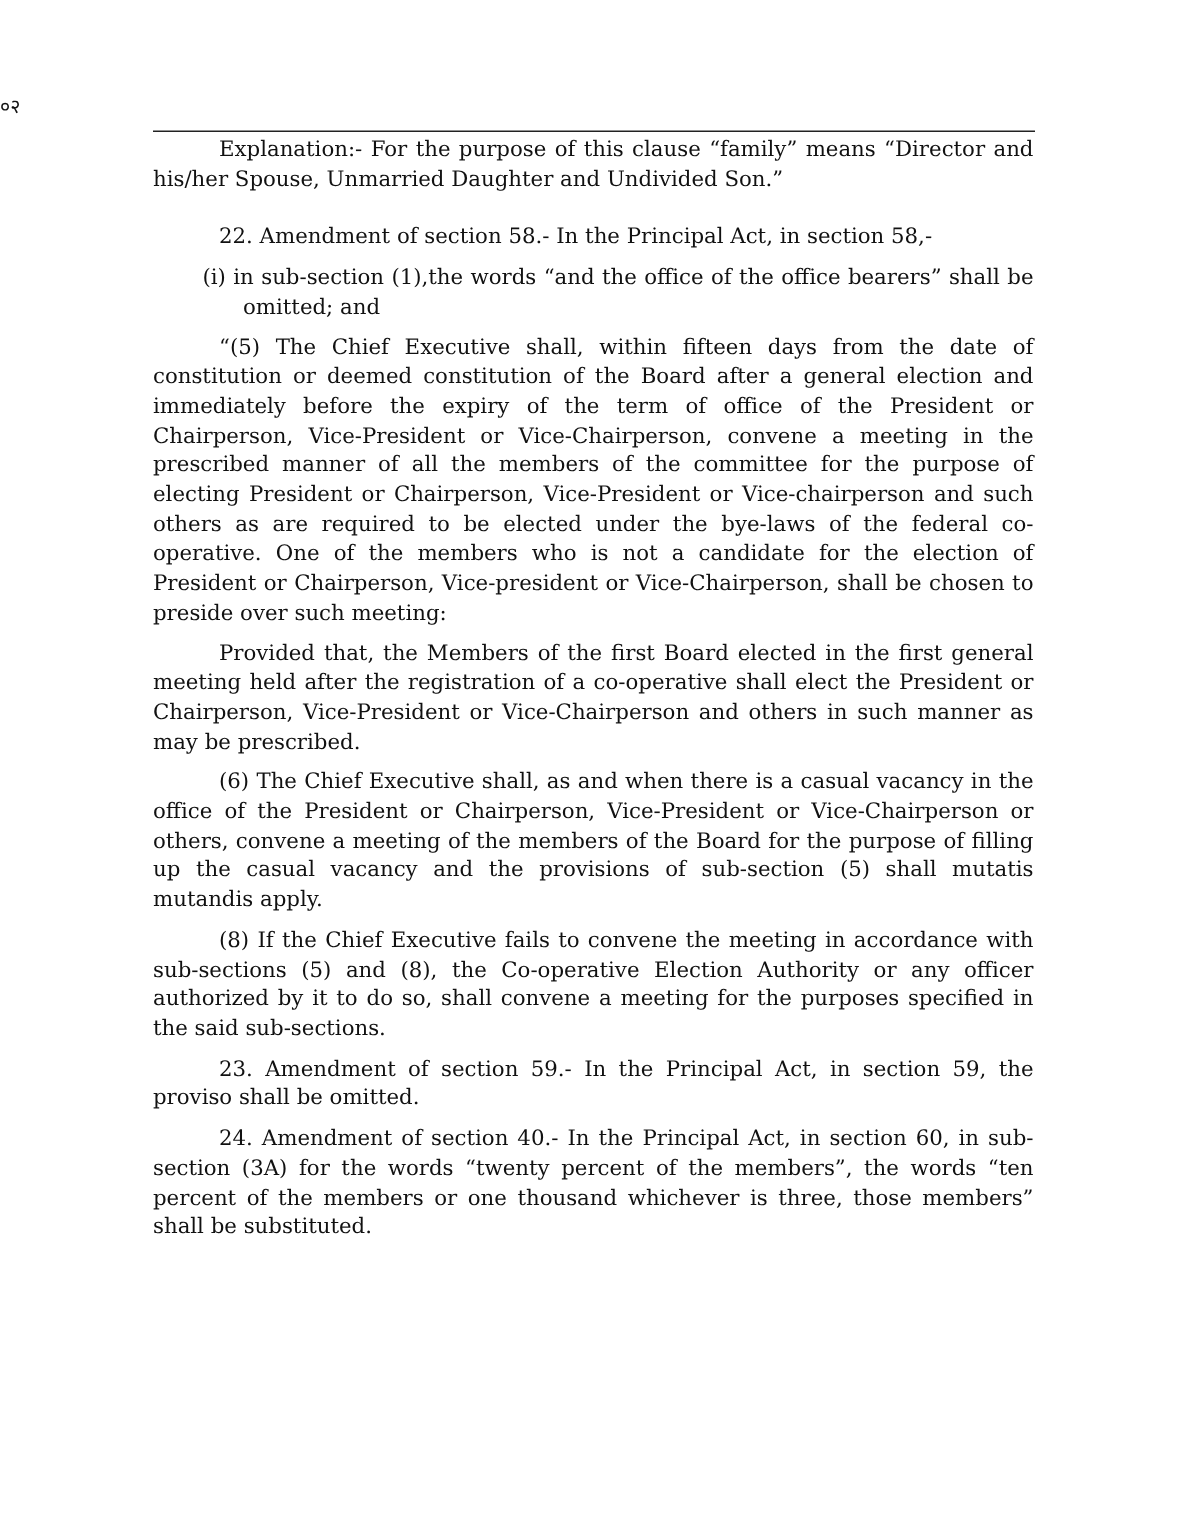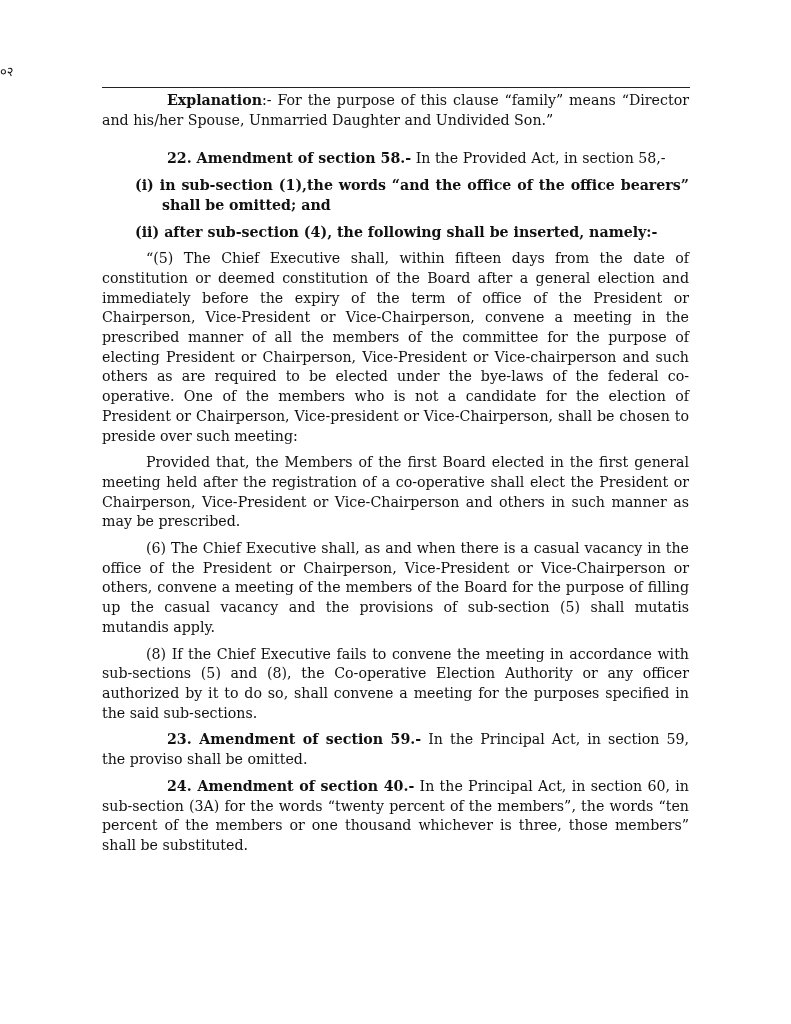--- a/index.html
+++ b/index.html
@@ -8,36 +8,35 @@
   .page-num { position: absolute; top: 64px; left: 0; width: 791px; text-align: left;
               font-size: 13px; line-height: 16px; }
   .rule { position: absolute; top: 87px; left: 102px; width: 588px; height: 0;
           border-top: 1px solid #222; }
   .content { position: absolute; top: 91px; left: 102px; width: 587px;
              font-size: 14.2px; line-height: 19.7px; }
   .content p { margin: 0; text-align: justify; }
   .indent { text-indent: 44px; }
   .gap-l { margin-top: 19px !important; }
   .gap-m { margin-top: 7px !important; }
-  .hang { padding-left: 60px; text-indent: -27px; font-weight: bold; }
-  b { font-weight: bold; margin-left: 21px; }
+  .hang { padding-left: 60px; text-indent: -27px; }
+  b { font-weight: normal; }
 </style>
 </head>
 <body>
 
 <div class="page-num">०२</div>
 <div class="rule"></div>
 
 <div class="content">
   <p class="indent"><b>Explanation</b><span>:- For the purpose of this clause “family” means “Director and his/her Spouse, Unmarried Daughter and Undivided Son.”</span></p>
 
-  <p class="indent gap-l"><b>22. Amendment of section 58.-</b><span> In the Provided Act, in section 58,-</span></p>
+  <p class="indent gap-l"><b>22. Amendment of section 58.-</b><span> In the Principal Act, in section 58,-</span></p>
 
   <p class="hang gap-m">(i) in sub-section (1),the words “and the office of the office bearers” shall be omitted; and</p>
-  <p class="hang gap-m">(ii) after sub-section (4), the following shall be inserted, namely:-</p>
 
   <p class="indent gap-m">“(5) The Chief Executive shall, within fifteen days from the date of constitution or deemed constitution of the Board after a general election and immediately before the expiry of the term of office of the President or Chairperson, Vice-President or Vice-Chairperson, convene a meeting in the prescribed manner of all the members of the committee for the purpose of electing President or Chairperson, Vice-President or Vice-chairperson and such others as are required to be elected under the bye-laws of the federal co-operative. One of the members who is not a candidate for the election of President or Chairperson, Vice-president or Vice-Chairperson, shall be chosen to preside over such meeting:</p>
   <p class="indent gap-m">Provided that, the Members of the first Board elected in the first general meeting held after the registration of a co-operative shall elect the President or Chairperson, Vice-President or Vice-Chairperson and others in such manner as may be prescribed.</p>
   <p class="indent gap-m">(6) The Chief Executive shall, as and when there is a casual vacancy in the office of the President or Chairperson, Vice-President or Vice-Chairperson or others, convene a meeting of the members of the Board for the purpose of filling up the casual vacancy and the provisions of sub-section (5) shall mutatis mutandis apply.</p>
   <p class="indent gap-m">(8) If the Chief Executive fails to convene the meeting in accordance with sub-sections (5) and (8), the Co-operative Election Authority or any officer authorized by it to do so, shall convene a meeting for the purposes specified in the said sub-sections.</p>
 
   <p class="indent gap-m"><b>23. Amendment of section 59.-</b><span> In the Principal Act, in section 59, the proviso shall be omitted.</span></p>
 
   <p class="indent gap-m"><b>24. Amendment of section 40.-</b><span> In the Principal Act, in section 60, in sub-section (3A) for the words “twenty percent of the members”, the words “ten percent of the members or one thousand whichever is three, those members” shall be substituted.</span></p>
 </div>

